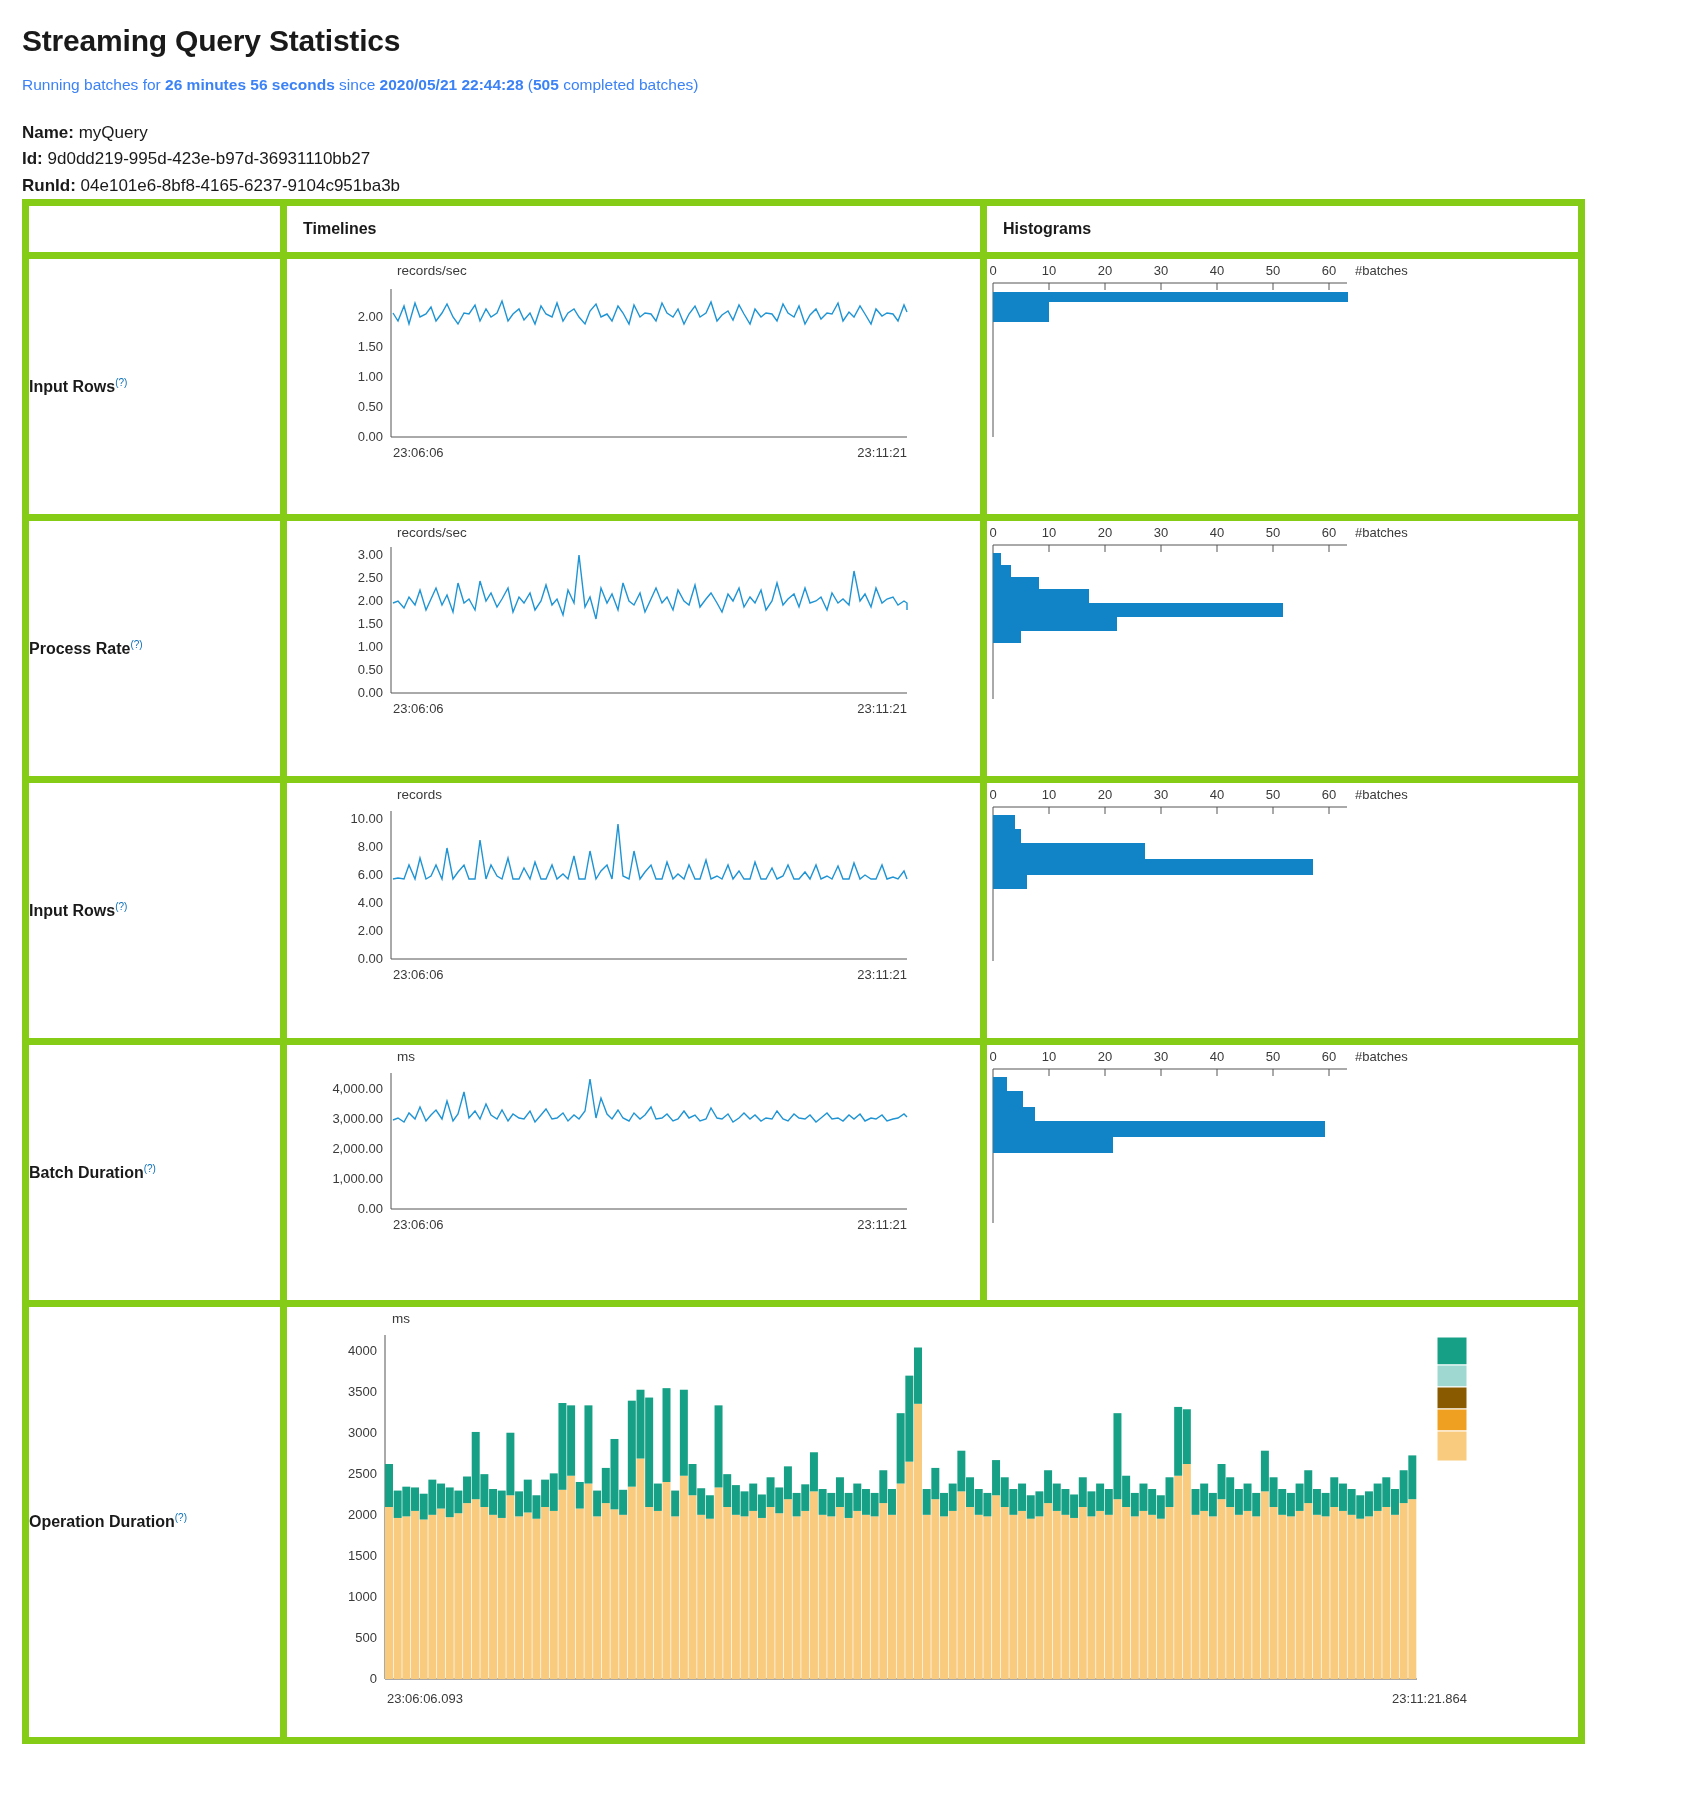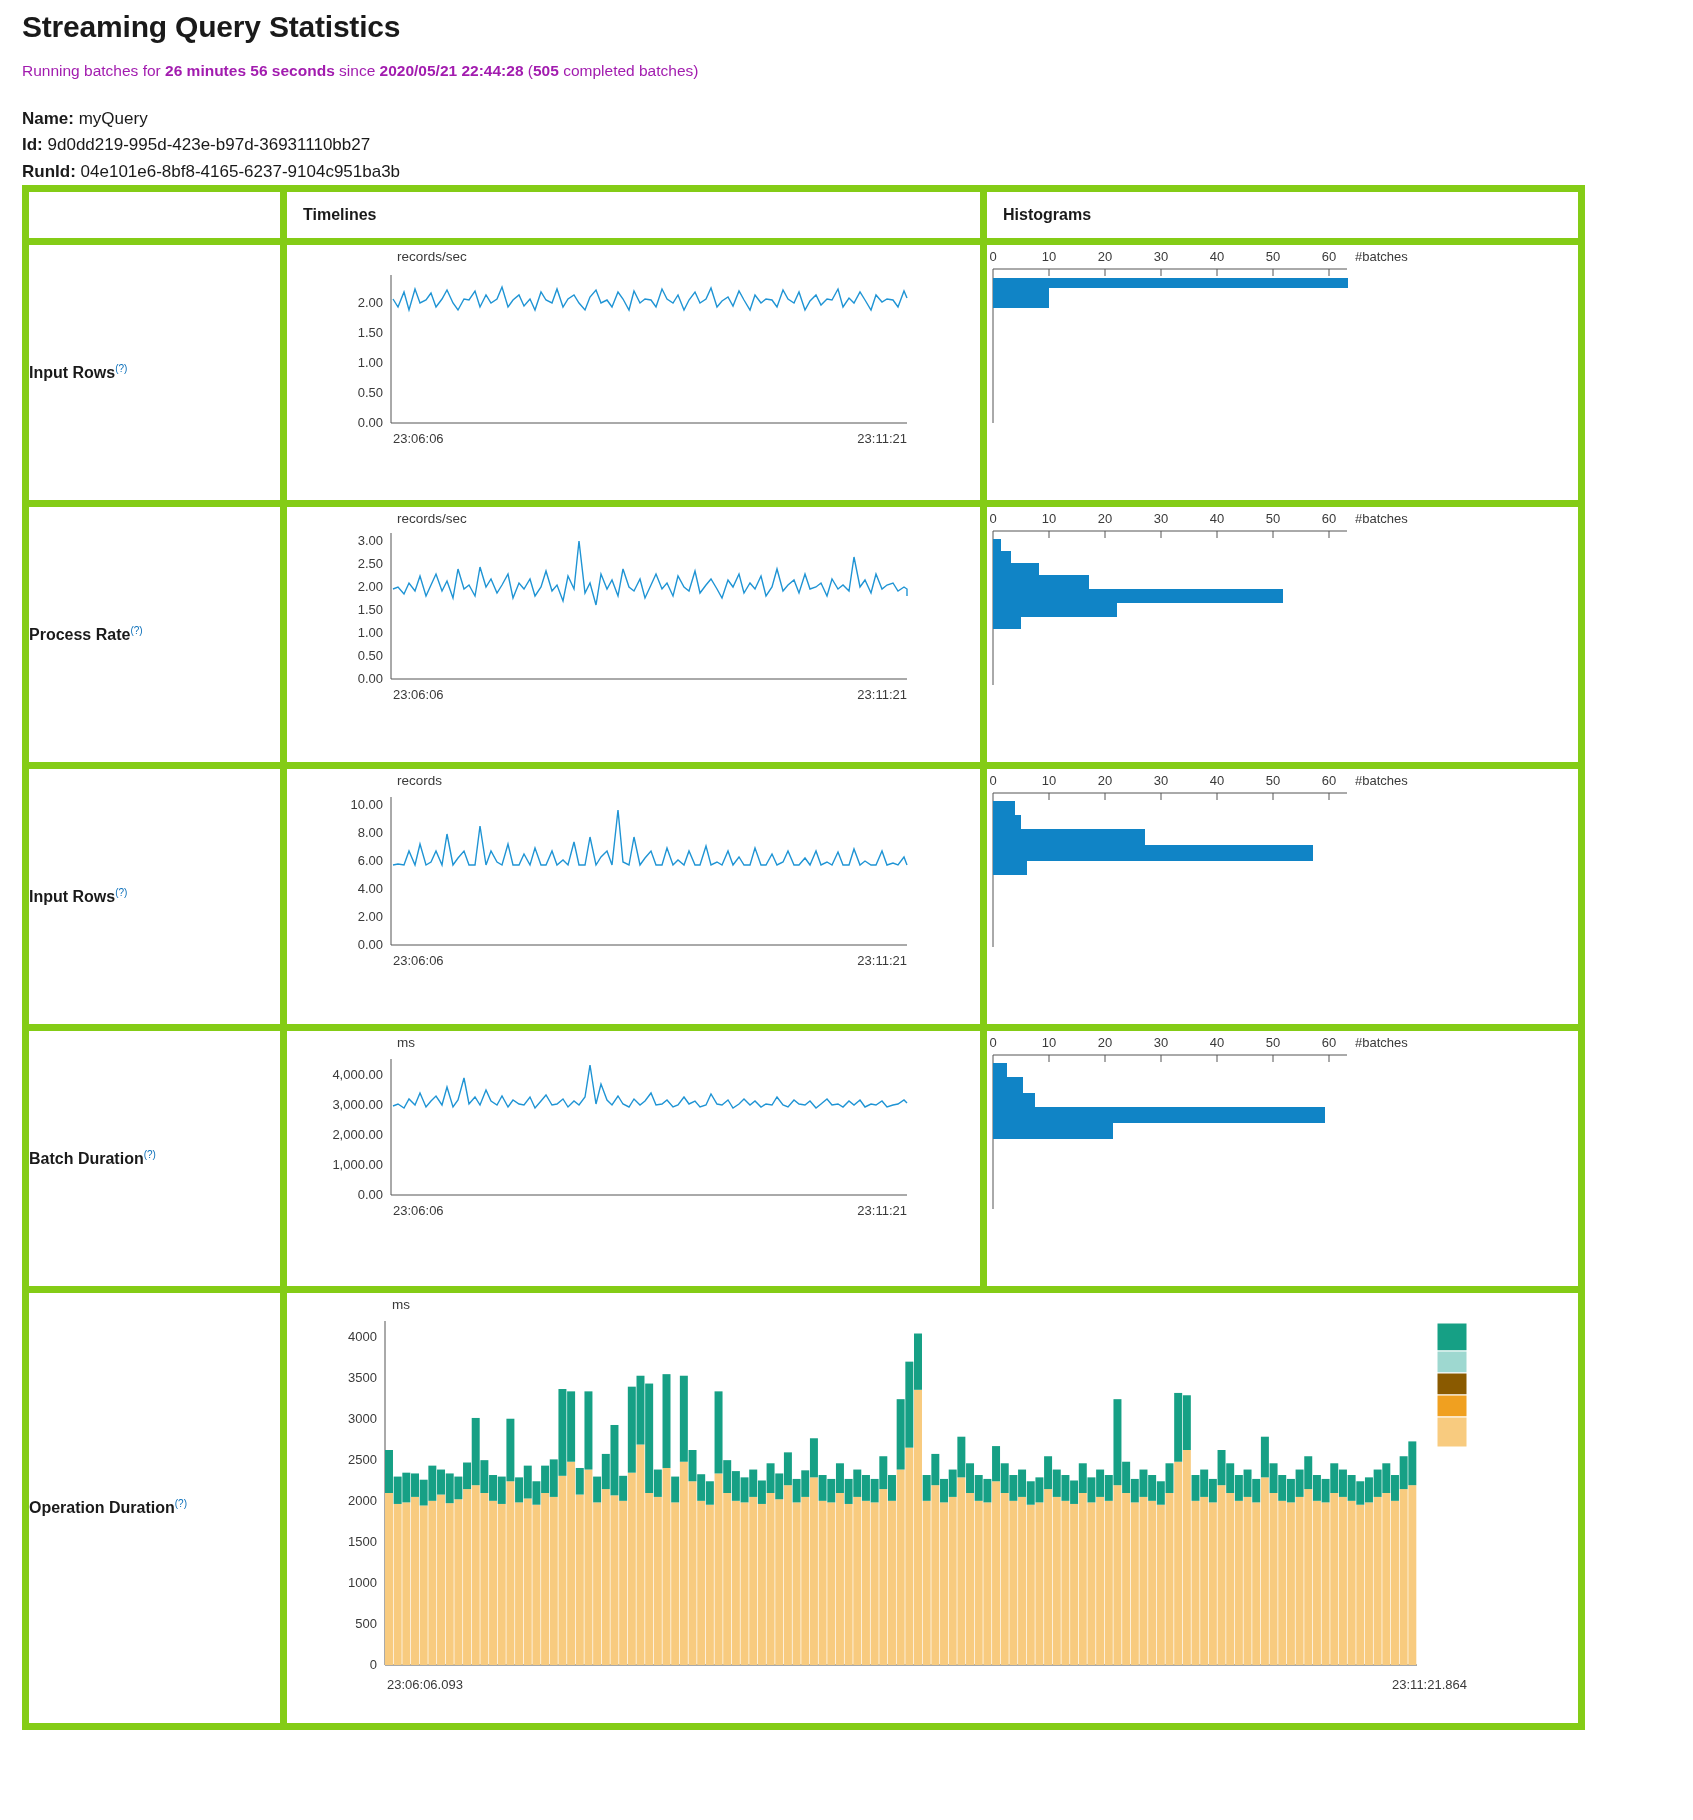--- a/index.html
+++ b/index.html
@@ -3,32 +3,32 @@
 <meta charset="utf-8">
 <style>
   * { box-sizing: border-box; }
   html, body {
     margin: 0; padding: 0;
     background: #ffffff;
     font-family: "Liberation Sans", sans-serif;
     color: #1a1a1a;
   }
   body { width: 1693px; }
-  .page { padding: 4px 22px 30px 22px; }
+  .page { padding: 18px 22px 30px 22px; }
 
   h1.title {
     font-size: 30px;
     font-weight: bold;
     margin: 6px 0 18px 0;
     letter-spacing: -0.2px;
   }
   .subtitle {
     font-size: 15.5px;
     margin-bottom: 26px;
-    color: #a21caf;
+    color: #3b82f6;
   }
   .subtitle b { font-weight: bold; }
 
   .meta { font-size: 17px; line-height: 1.55; }
   .meta .k { font-weight: bold; }
 
   table.stats {
     width: 1556px;
     border-collapse: collapse;
     table-layout: fixed;

